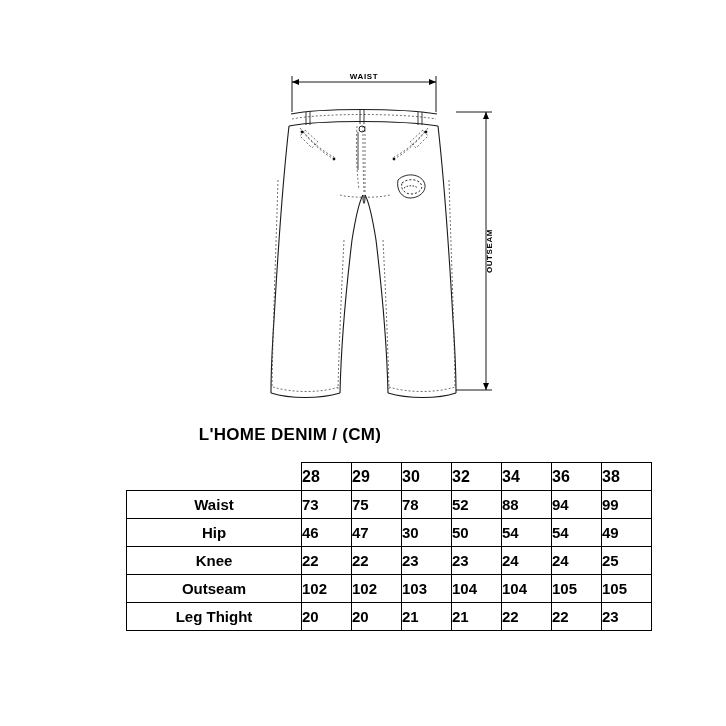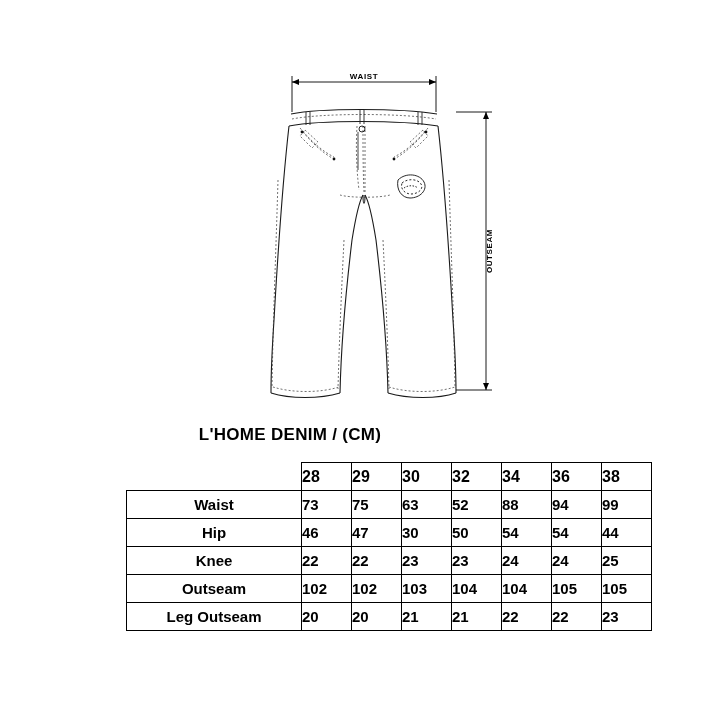--- a/index.html
+++ b/index.html
@@ -235,35 +235,35 @@
           <th class="size-head">34</th>
           <th class="size-head">36</th>
           <th class="size-head">38</th>
         </tr>
       </thead>
       <tbody>
         <tr>
           <td class="row-label">Waist</td>
           <td class="value">73</td>
           <td class="value">75</td>
-          <td class="value">63</td>
+          <td class="value">78</td>
           <td class="value">52</td>
           <td class="value">88</td>
           <td class="value">94</td>
           <td class="value">99</td>
         </tr>
         <tr>
           <td class="row-label">Hip</td>
           <td class="value">46</td>
           <td class="value">47</td>
           <td class="value">30</td>
           <td class="value">50</td>
           <td class="value">54</td>
           <td class="value">54</td>
-          <td class="value">44</td>
+          <td class="value">49</td>
         </tr>
         <tr>
           <td class="row-label">Knee</td>
           <td class="value">22</td>
           <td class="value">22</td>
           <td class="value">23</td>
           <td class="value">23</td>
           <td class="value">24</td>
           <td class="value">24</td>
           <td class="value">25</td>
@@ -272,21 +272,21 @@
           <td class="row-label">Outseam</td>
           <td class="value">102</td>
           <td class="value">102</td>
           <td class="value">103</td>
           <td class="value">104</td>
           <td class="value">104</td>
           <td class="value">105</td>
           <td class="value">105</td>
         </tr>
         <tr>
-          <td class="row-label">Leg Outseam</td>
+          <td class="row-label">Leg Thight</td>
           <td class="value">20</td>
           <td class="value">20</td>
           <td class="value">21</td>
           <td class="value">21</td>
           <td class="value">22</td>
           <td class="value">22</td>
           <td class="value">23</td>
         </tr>
       </tbody>
     </table>

